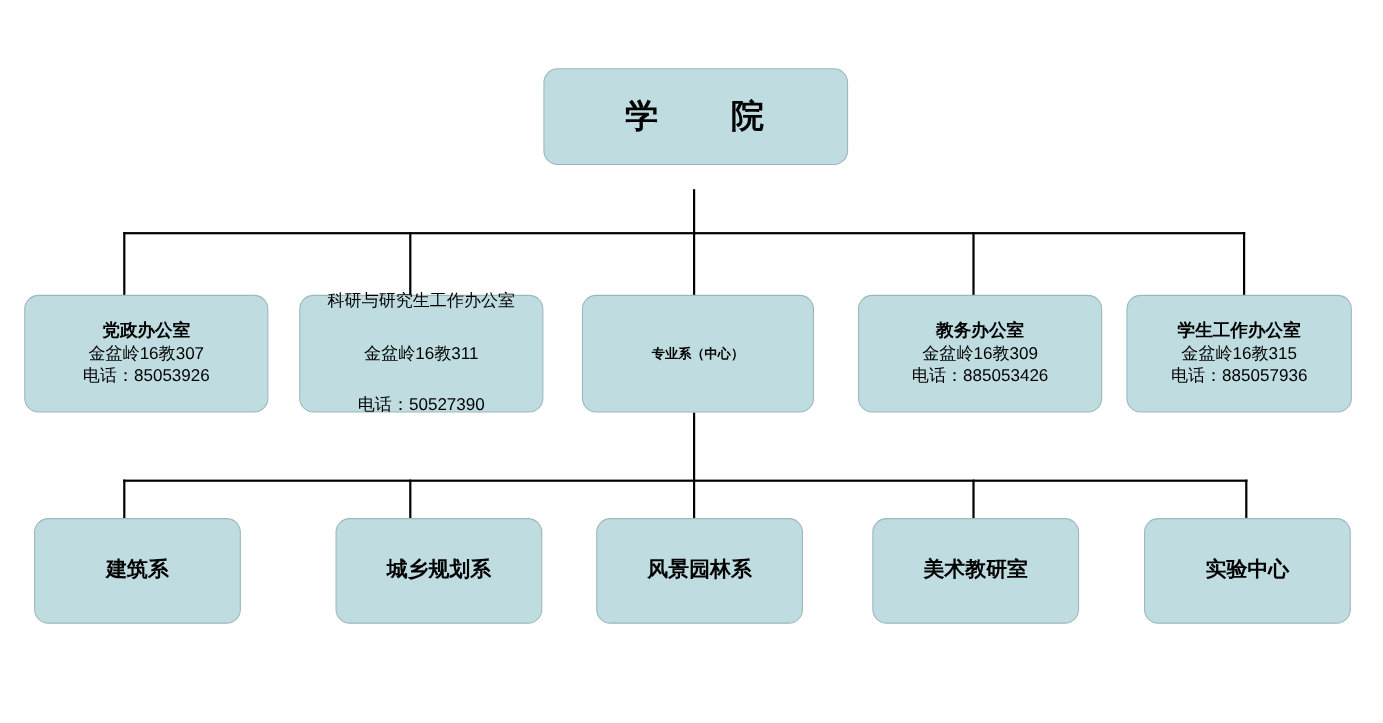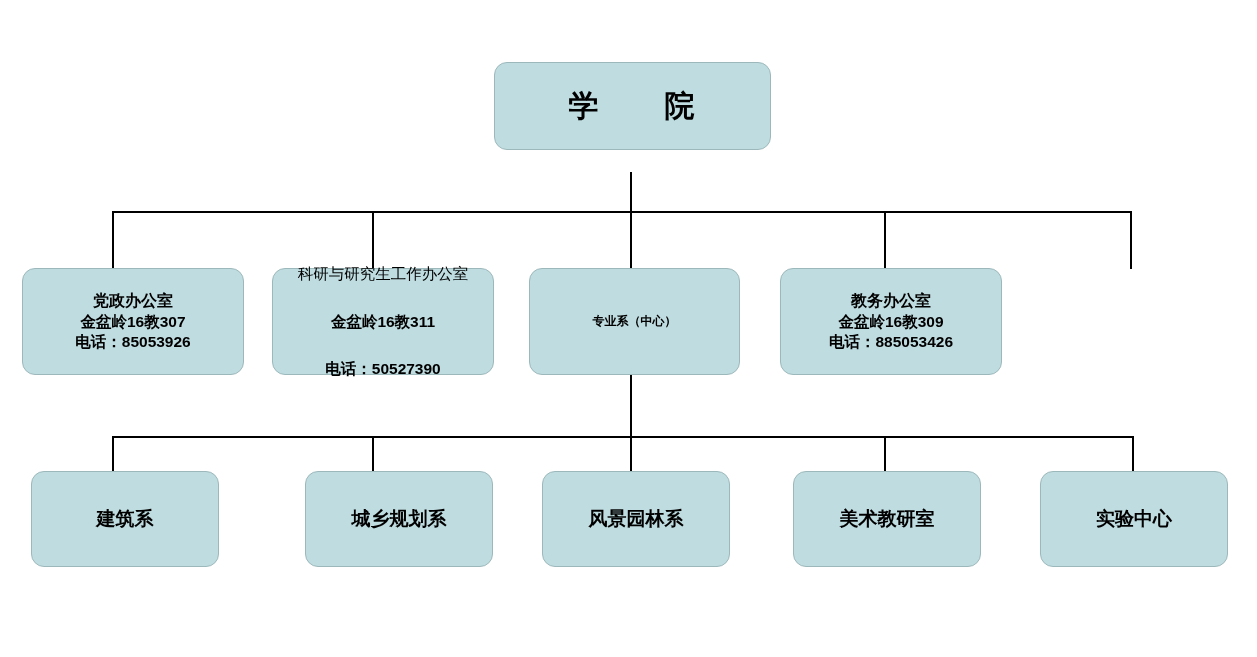--- a/index.html
+++ b/index.html
@@ -59,21 +59,21 @@
     height: 107px;
     top: 268px;
   }
   .node-office .line-1 {
     font-size: 16px;
     font-weight: bold;
   }
   .node-office .line-2,
   .node-office .line-3 {
     font-size: 15.5px;
-    font-weight: bold;
+    font-weight: normal;
   }
   .node-office.thin-title .line-1 {
     font-size: 15.5px;
     font-weight: normal;
   }
   .node-o1 { left: 22px; }
   .node-o2 { left: 272px; gap: 28px; }
   .node-o4 { left: 780px; }
   .node-o5 { left: 1024px; width: 205px; }
 
@@ -175,20 +175,25 @@
   <div class="node node-hub">
     <span class="line-1">专业系（中心）</span>
   </div>
 
   <div class="node node-office node-o4">
     <span class="line-1">教务办公室</span>
     <span class="line-2">金盆岭16教309</span>
     <span class="line-3">电话：885053426</span>
   </div>
 
+  <div class="node node-office node-o5">
+    <span class="line-1">学生工作办公室</span>
+    <span class="line-2">金盆岭16教315</span>
+    <span class="line-3">电话：885057936</span>
+  </div>
 
   <div class="node node-dept node-d1">
     <span class="line-1">建筑系</span>
   </div>
 
   <div class="node node-dept node-d2">
     <span class="line-1">城乡规划系</span>
   </div>
 
   <div class="node node-dept node-d4">

